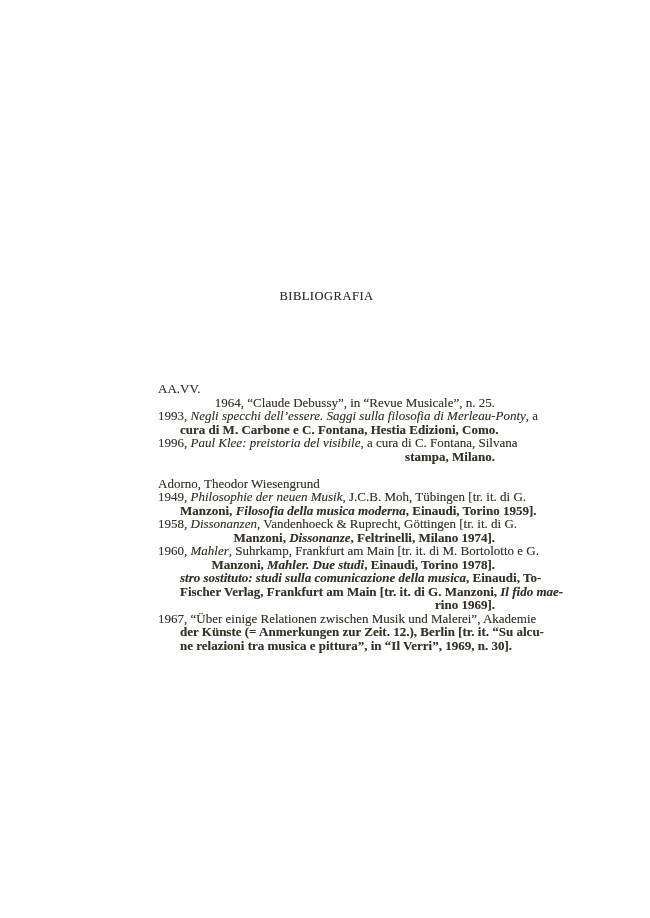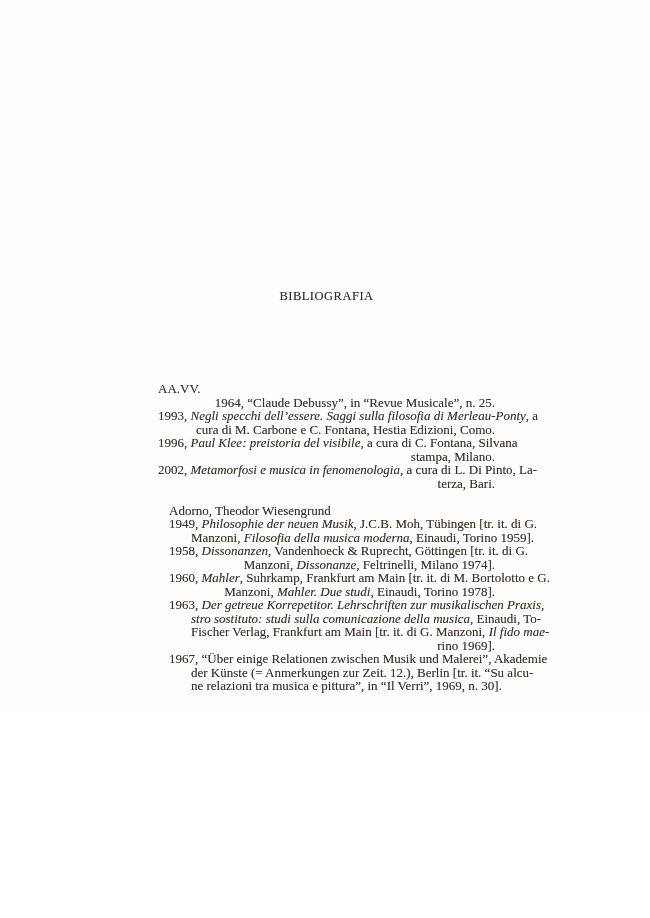--- a/index.html
+++ b/index.html
@@ -31,35 +31,35 @@
     position: absolute;
     top: 382px;
     left: 158px;
     width: 337px;
     font-size: 13px;
     line-height: 13.5px;
     text-shadow: 0 0 0.4px rgba(60,50,40,0.4);
   }
   .section + .section {
     margin-top: 13.5px;
-    margin-left: 11px;
   }
   .author-line {
     text-align: left;
   }
   .entry-line {
     white-space: nowrap;
     text-align: right;
   }
   .entry-line.jfy {
     text-align: justify;
     text-align-last: justify;
   }
   .entry-line.indent {
     padding-left: 22px;
+    font-weight: bold;
   }
   .entry-line i, .entry-line em {
     font-style: italic;
   }
 </style>
 </head>
 <body>
 
 <div class="page">
   <div class="page-title">BIBLIOGRAFIA</div>
@@ -70,41 +70,36 @@
           <div class="entry-line"><span>1964, “Claude Debussy”, in “Revue Musicale”, n. 25.</span></div>
         </div>
         <div class="entry">
           <div class="entry-line jfy"><span>1993, </span><i>Negli specchi dell’essere. Saggi sulla filosofia di Merleau-Ponty</i><span>, a</span></div>
           <div class="entry-line indent"><span>cura di M. Carbone e C. Fontana, Hestia Edizioni, Como.</span></div>
         </div>
         <div class="entry">
           <div class="entry-line jfy"><span>1996, </span><i>Paul Klee: preistoria del visibile</i><span>, a cura di C. Fontana, Silvana</span></div>
           <div class="entry-line indent"><span>stampa, Milano.</span></div>
         </div>
-        <div class="entry">
-          <div class="entry-line jfy"><span>2002, </span><i>Metamorfosi e musica in fenomenologia</i><span>, a cura di L. Di Pinto, La-</span></div>
-          <div class="entry-line indent"><span>terza, Bari.</span></div>
-        </div>
       </div>
       <div class="section">
         <div class="author-line">Adorno, Theodor Wiesengrund</div>
         <div class="entry">
           <div class="entry-line jfy"><span>1949, </span><i>Philosophie der neuen Musik</i><span>, J.C.B. Moh, Tübingen [tr. it. di G.</span></div>
           <div class="entry-line indent"><span>Manzoni, </span><i>Filosofia della musica moderna</i><span>, Einaudi, Torino 1959].</span></div>
         </div>
         <div class="entry">
           <div class="entry-line jfy"><span>1958, </span><i>Dissonanzen</i><span>, Vandenhoeck &amp; Ruprecht, Göttingen [tr. it. di G.</span></div>
           <div class="entry-line indent"><span>Manzoni, </span><i>Dissonanze</i><span>, Feltrinelli, Milano 1974].</span></div>
         </div>
         <div class="entry">
           <div class="entry-line jfy"><span>1960, </span><i>Mahler</i><span>, Suhrkamp, Frankfurt am Main [tr. it. di M. Bortolotto e G.</span></div>
           <div class="entry-line indent"><span>Manzoni, </span><i>Mahler. Due studi</i><span>, Einaudi, Torino 1978].</span></div>
         </div>
         <div class="entry">
-          <div class="entry-line jfy"><span>1963, </span><i>Der getreue Korrepetitor. Lehrschriften zur musikalischen Praxis</i><span>,</span></div>
           <div class="entry-line indent jfy"><i>stro sostituto: studi sulla comunicazione della musica</i><span>, Einaudi, To-</span></div>
           <div class="entry-line indent jfy"><span>Fischer Verlag, Frankfurt am Main [tr. it. di G. Manzoni, </span><i>Il fido mae-</i></div>
           <div class="entry-line indent"><span>rino 1969].</span></div>
         </div>
         <div class="entry">
           <div class="entry-line jfy"><span>1967, “Über einige Relationen zwischen Musik und Malerei”, Akademie</span></div>
           <div class="entry-line indent jfy"><span>der Künste (= Anmerkungen zur Zeit. 12.), Berlin [tr. it. “Su alcu-</span></div>
           <div class="entry-line indent"><span>ne relazioni tra musica e pittura”, in “Il Verri”, 1969, n. 30].</span></div>
         </div>
       </div>

